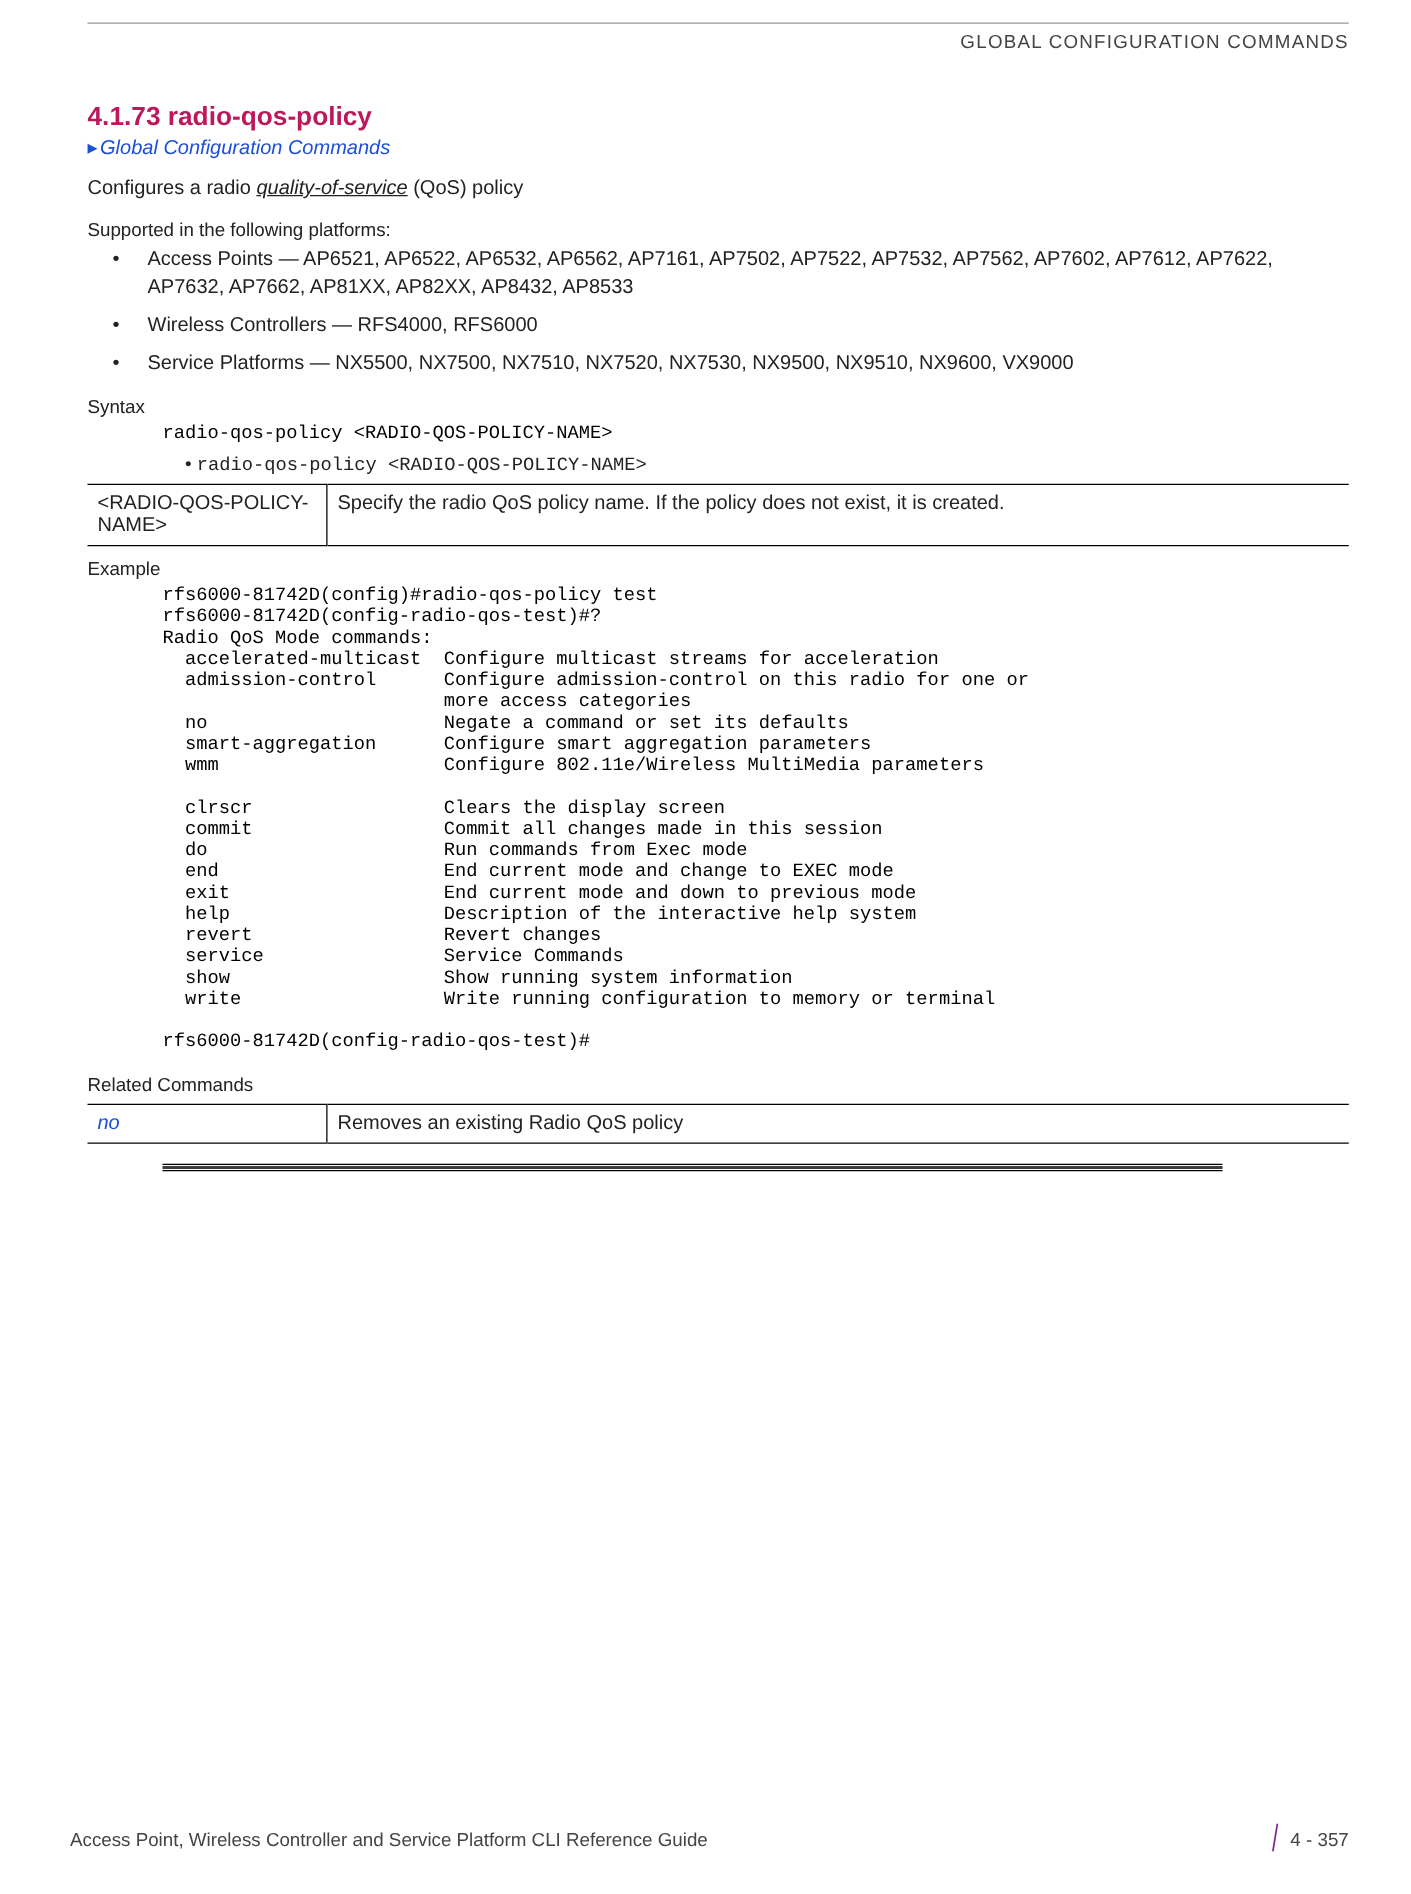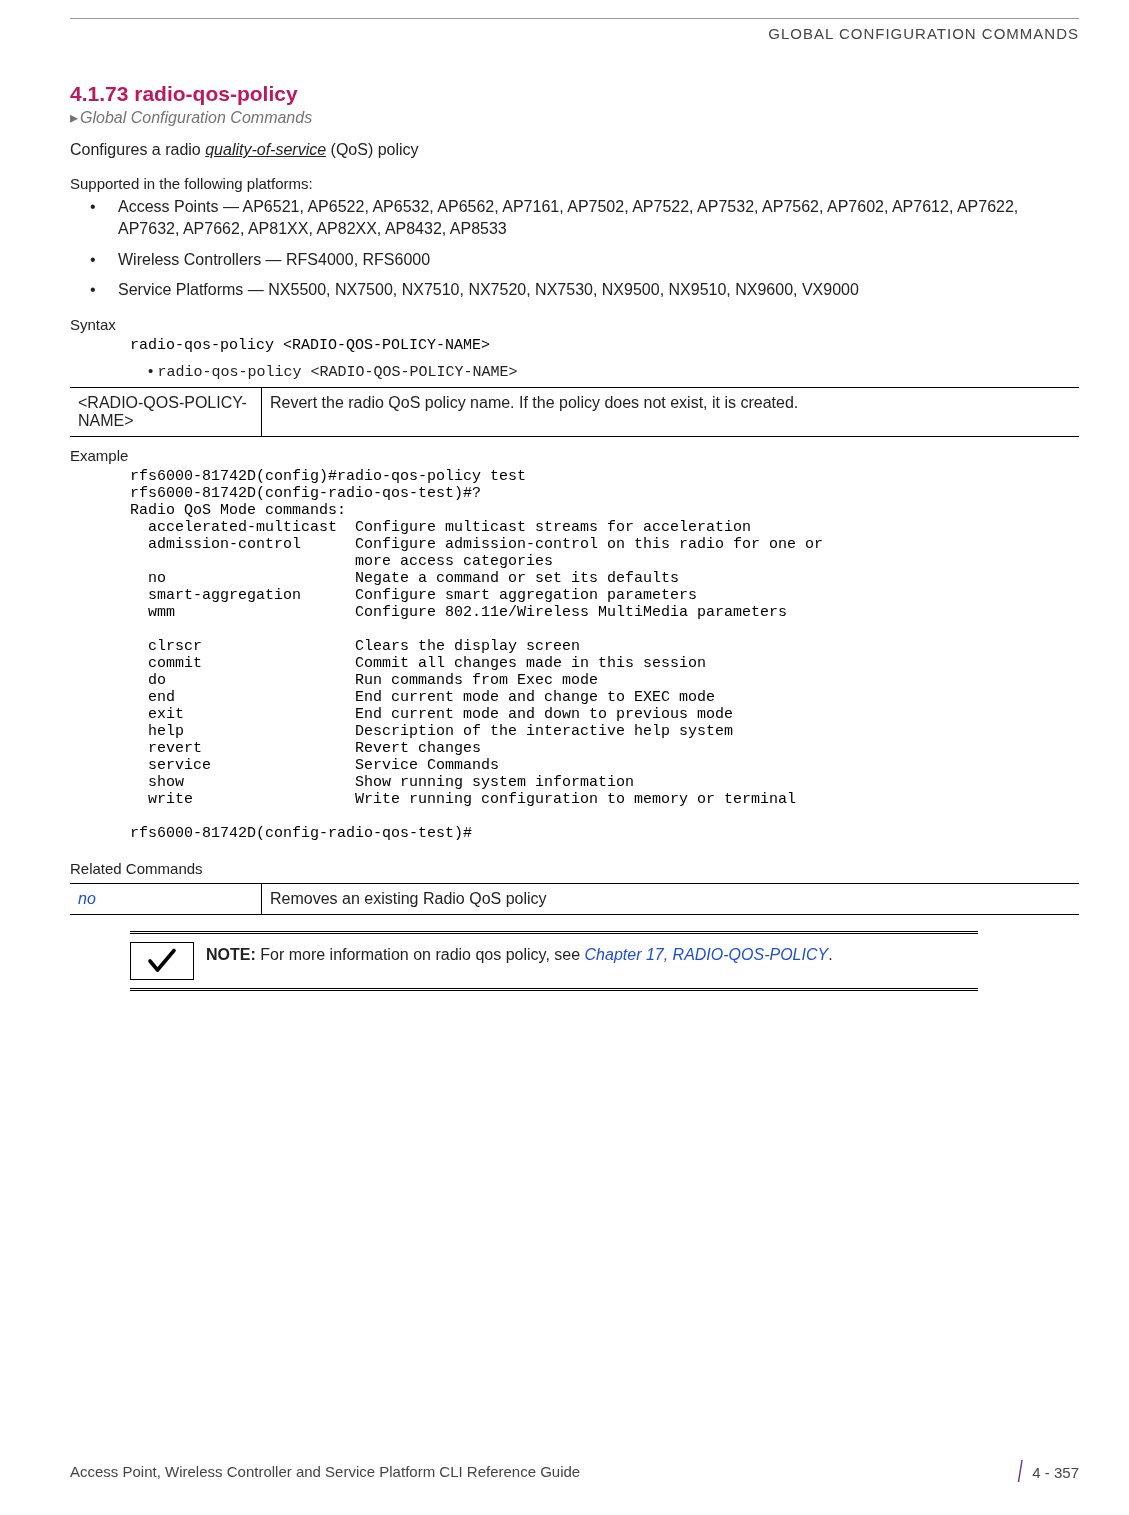--- a/index.html
+++ b/index.html
@@ -32,21 +32,21 @@
     margin-bottom: 40px;
     font-stretch: expanded;
   }
   .section-num {
     color: #be185d;
     font-size: 21px;
     font-weight: bold;
     margin-bottom: 2px;
   }
   .breadcrumb {
-    color: #737373;
+    color: #1d4ed8;
     font-style: italic;
     font-size: 16px;
     margin-bottom: 14px;
   }
   .breadcrumb .arrow {
     font-style: normal;
     margin-right: 2px;
   }
   .desc {
     margin-bottom: 16px;
@@ -141,25 +141,25 @@
   .note-icon svg { width: 36px; height: 36px; }
   .note-text {
     padding: 10px 4px 10px 0;
     font-size: 16px;
     line-height: 1.35;
   }
   .note-text b { font-weight: bold; }
   .footer {
     position: absolute;
     bottom: 34px;
-    left: 70px;
+    left: 56px;
     right: 50px;
     display: flex;
     justify-content: space-between;
-    align-items: flex-start;
+    align-items: center;
     font-size: 15px;
     color: #444;
   }
   .footer .pg {
     display: flex;
     align-items: center;
     gap: 8px;
   }
   .footer .slash {
     color: #7a2a8f;
@@ -198,21 +198,21 @@
 
   <div class="bold-head">Syntax</div>
   <pre class="code">radio-qos-policy &lt;RADIO-QOS-POLICY-NAME&gt;</pre>
 
   <div class="param-line">radio-qos-policy &lt;RADIO-QOS-POLICY-NAME&gt;</div>
 
   <table class="tbl">
     <tbody>
         <tr>
       <td>&lt;RADIO-QOS-POLICY-NAME&gt;</td>
-      <td>Revert the radio QoS policy name. If the policy does not exist, it is created.</td>
+      <td>Specify the radio QoS policy name. If the policy does not exist, it is created.</td>
     </tr>
   </tbody>
     </table>
 
   <div class="bold-head">Example</div>
   <pre class="code">rfs6000-81742D(config)#radio-qos-policy test
 rfs6000-81742D(config-radio-qos-test)#?
 Radio QoS Mode commands:
   accelerated-multicast  Configure multicast streams for acceleration
   admission-control      Configure admission-control on this radio for one or
@@ -239,30 +239,20 @@
     <tbody>
         <tr>
       <td><span class="orange-ital">no</span></td>
       <td>Removes an existing Radio QoS policy</td>
     </tr>
   </tbody>
     </table>
 
   <div class="note-wrap">
     <div class="note-div-top"></div>
-    <div class="note-row">
-      <div class="note-icon">
-        <svg viewBox="0 0 24 24">
-            <path d="M4 12 L9 18 L20 5" stroke="#000" stroke-width="2.4" fill="none" stroke-linecap="round" stroke-linejoin="round"></path>
-          </svg>
-      </div>
-      <div class="note-text">
-        <b>NOTE:</b><span> For more information on radio qos policy, see </span><span class="orange-ital">Chapter 17, RADIO-QOS-POLICY</span><span>.</span>
-      </div>
-    </div>
     <div class="note-div-bot"></div>
   </div>
 
 </div>
 
 <div class="footer">
   <div>Access Point, Wireless Controller and Service Platform CLI Reference Guide</div>
   <div class="pg">
     <span class="slash">/</span>
     <span>4 - 357</span>

